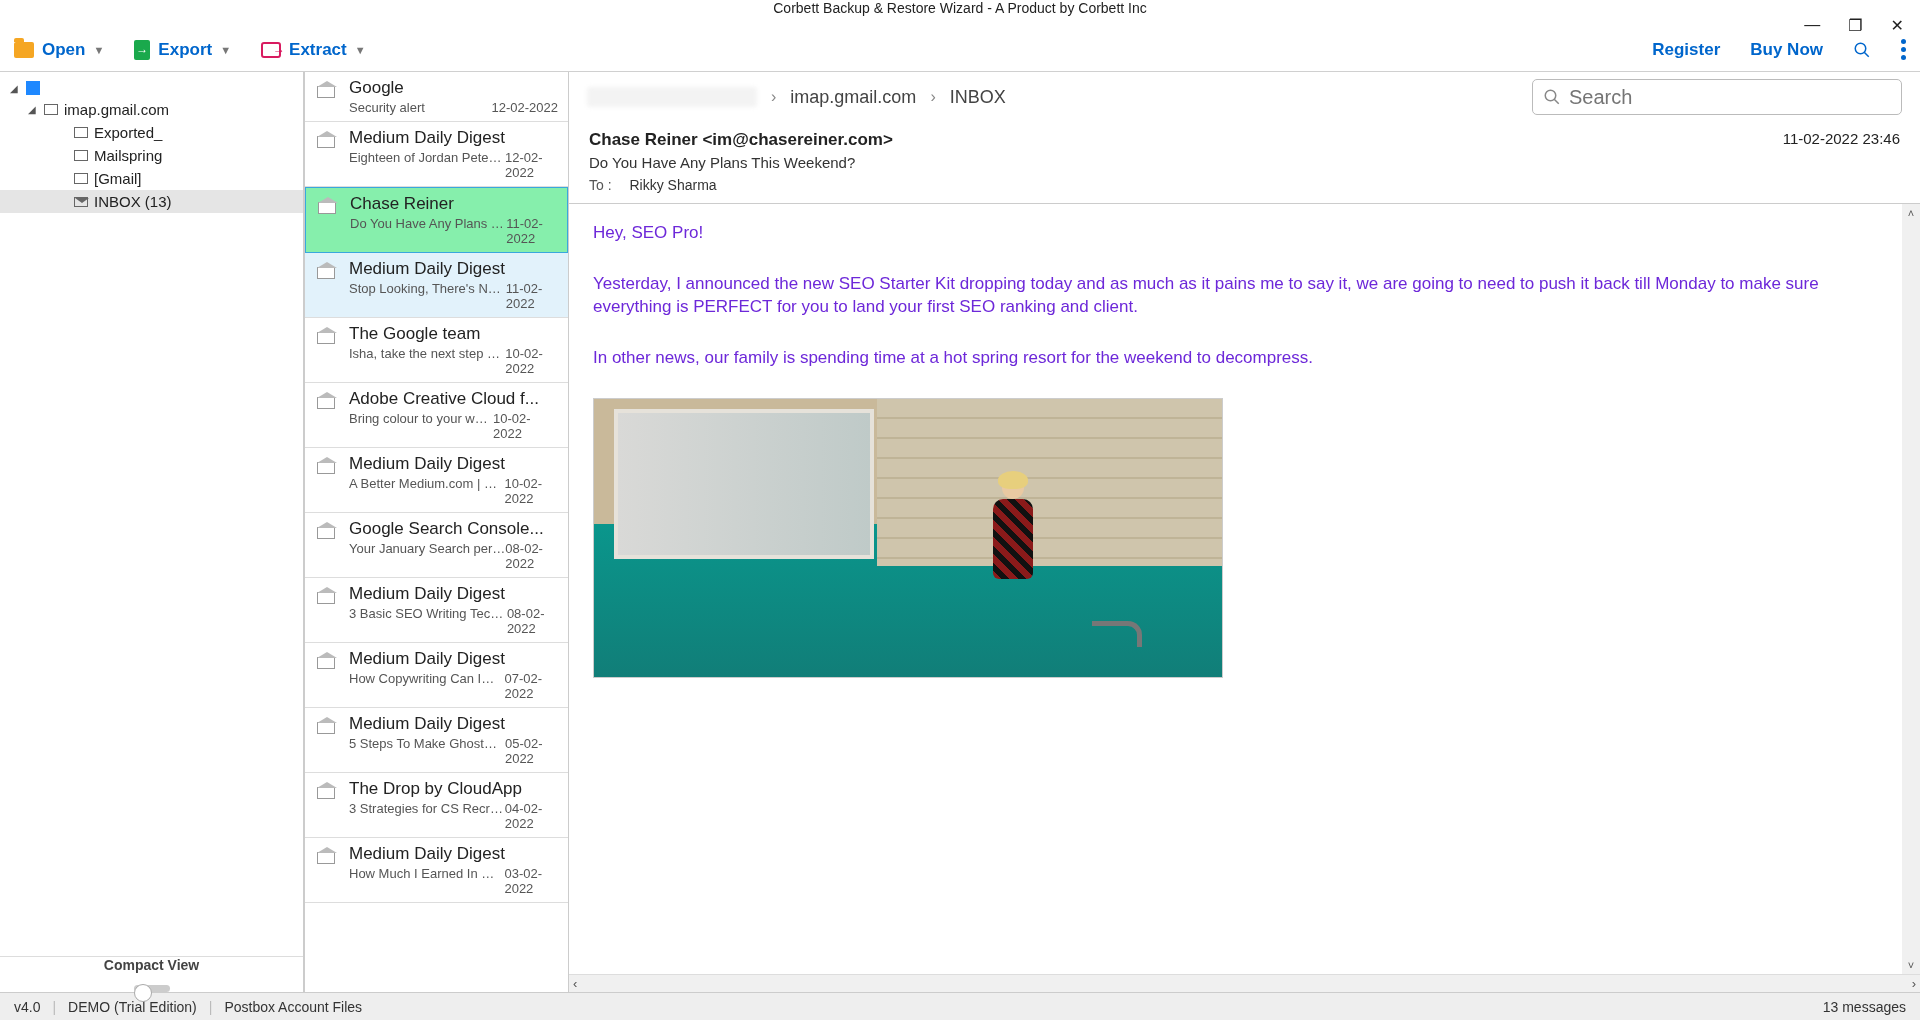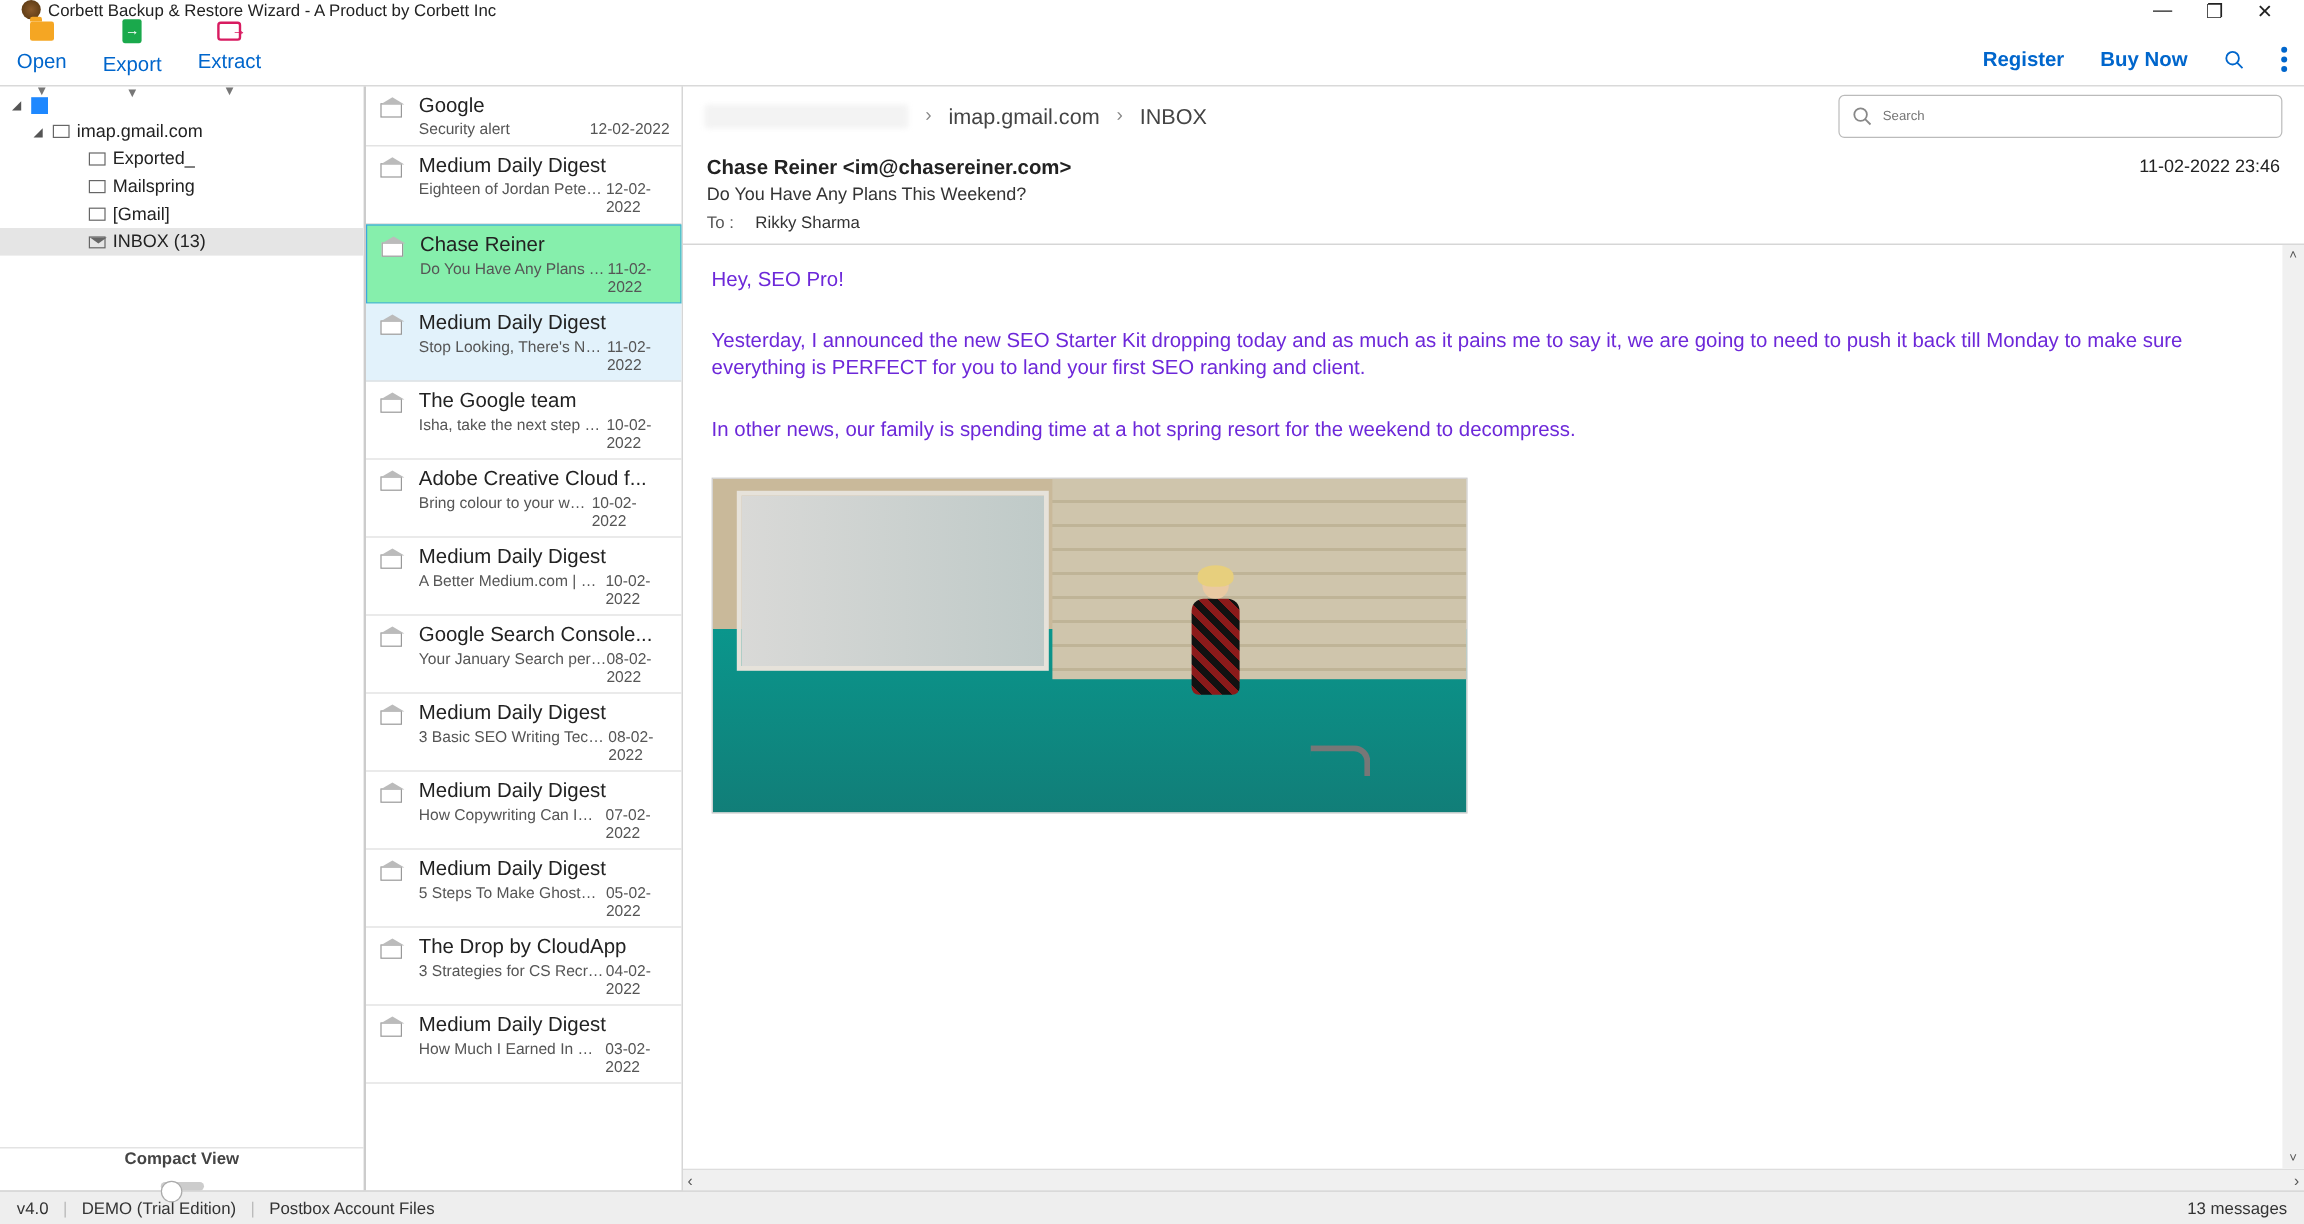--- a/index.html
+++ b/index.html
@@ -1,22 +1,22 @@
 <!DOCTYPE html>
 <html><head>
 <meta charset="utf-8">
 <style>
 * { margin:0; padding:0; box-sizing:border-box; font-family: "Segoe UI", Tahoma, sans-serif; }
 html,body { width:1920px; height:1020px; overflow:hidden; background:#fff; color:#222; }
-.title-bar { height:28px; display:flex; align-items:flex-start; padding:0 18px; font-size:14px; background:#fff; }
+.title-bar { height:28px; display:flex; align-items:center; padding:0 8px; font-size:14px; background:#fff;flex-direction:column; }
 .title-bar .app-icon { width:16px; height:16px; margin-right:6px; background:radial-gradient(circle,#8a5a2b 0%,#5c3a14 80%); border-radius:50%; }
 .title-bar .win-controls { margin-left:auto; display:flex; gap:28px; padding-right:8px; }
 .title-bar .win-controls span { font-size:16px; cursor:default; }
 .toolbar { height:44px; display:flex; align-items:center; padding:0 14px; border-bottom:1px solid #d0d0d0; font-size:17px; }
-.toolbar .tb-item { display:flex; align-items:center; gap:8px; margin-right:30px; color:#0066cc; cursor:pointer; font-weight:400;flex-direction:column; }
+.toolbar .tb-item { display:flex; align-items:center; gap:8px; margin-right:30px; color:#0066cc; cursor:pointer; font-weight:700; }
 .toolbar .tb-item .chev { color:#777; font-size:11px; }
 .toolbar .right { margin-left:auto; display:flex; align-items:center; gap:30px; }
 .toolbar .right .link { color:#0066cc; font-weight:600; cursor:pointer; }
 .icon-open { width:20px; height:16px; background:#f5a623; border-radius:2px; position:relative; }
 .icon-open::before { content:""; position:absolute; top:-4px; left:0; width:10px; height:4px; background:#f5a623; border-radius:2px 2px 0 0;}
 .icon-export { width:16px; height:20px; background:#1aa94c; border-radius:2px; position:relative; }
 .icon-export::after { content:"→"; position:absolute; color:#fff; font-size:12px; left:2px; top:2px;}
 .icon-extract { width:20px; height:16px; border:2px solid #d81b60; border-radius:3px; position:relative;}
 .icon-extract::after { content:"→"; color:#d81b60; font-size:12px; position:absolute; left:10px; top:-2px;}
 .icon-search { width:18px; height:18px; }
@@ -48,21 +48,21 @@
 .msg-item .row2 { display:flex; justify-content:space-between; font-size:13px; color:#555; margin-top:2px; }
 .msg-item .row2 .subj { white-space:nowrap; overflow:hidden; text-overflow:ellipsis; max-width:180px; }
 .msg-item.selected { background:#86efac; border:1px solid #3aa7dd; }
 .msg-item.sel2 { background:#e2f2fb; }
 
 .preview-col { flex:1; display:flex; flex-direction:column; overflow:hidden; }
 .crumb-row { height:50px; display:flex; align-items:center; padding:0 18px; gap:14px; font-size:18px; color:#444; }
 .crumb-row .blur { width:170px; height:20px; background:#f3f3f3; filter:blur(2px); border-radius:3px; }
 .crumb-row .chev { color:#888; font-size:16px; }
 .crumb-row .search-box { margin-left:auto; width:370px; height:36px; border:1px solid #bbb; border-radius:5px; display:flex; align-items:center; padding:0 10px; gap:8px; color:#888; }
-.crumb-row .search-box input { border:none; outline:none; font-size:11px; flex:1; background:transparent; }
+.crumb-row .search-box input { border:none; outline:none; font-size:20px; flex:1; background:transparent; }
 .tabs { height:38px; border-bottom:1px solid #ccc; display:flex; align-items:flex-end; gap:34px; padding:0 20px; font-size:16px; color:#666; }
 .tabs .tab { padding-bottom:8px; cursor:pointer; }
 .tabs .tab.active { color:#0066cc; border-bottom:3px solid #0066cc; font-weight:600; }
 .msg-head { padding:8px 20px 10px; border-bottom:1px solid #ccc; position:relative; }
 .msg-head .from { font-size:17px; font-weight:700; }
 .msg-head .subj { font-size:15px; color:#333; margin-top:4px; }
 .msg-head .to-row { font-size:14px; margin-top:6px; color:#333; }
 .msg-head .to-row .to-lbl { color:#555; margin-right:14px; }
 .msg-head .date { position:absolute; right:20px; top:8px; font-size:15px; color:#222; }
 .msg-body-wrap { flex:1; overflow:hidden; position:relative; }

